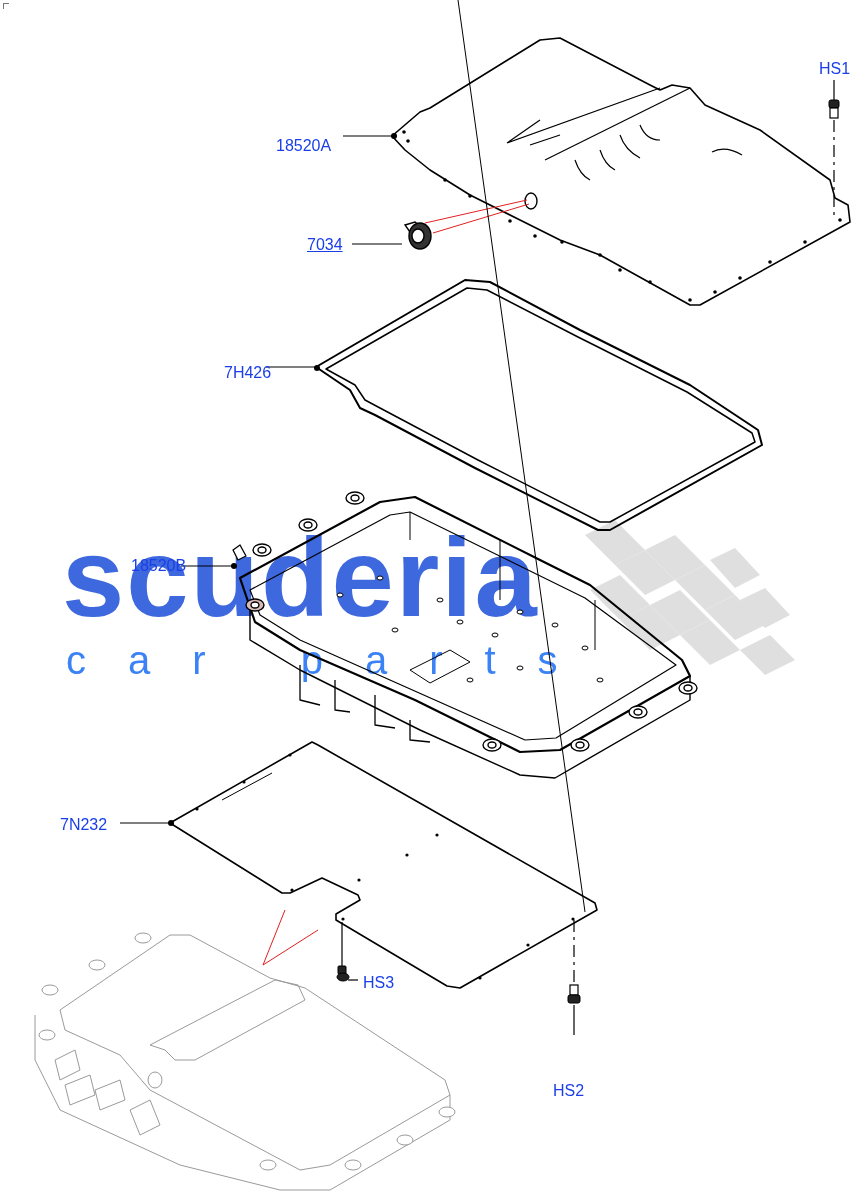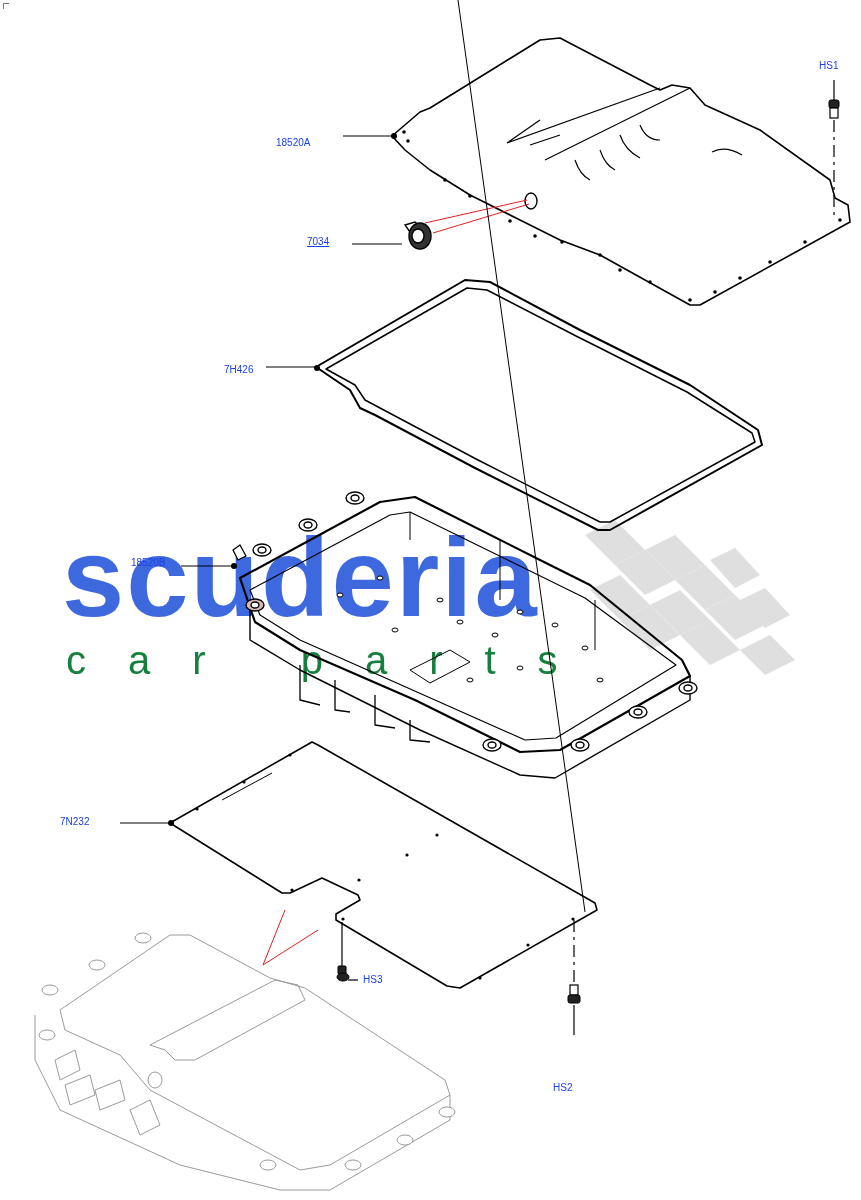--- a/index.html
+++ b/index.html
@@ -1,20 +1,20 @@
 <!DOCTYPE html>
 <html><head>
 <meta charset="utf-8">
 <style>
   html, body { margin: 0; padding: 0; background: #ffffff; }
   body { width: 861px; height: 1200px; position: relative; overflow: hidden; font-family: "Liberation Sans", sans-serif; }
   .canvas { position: absolute; left: 0; top: 0; width: 861px; height: 1200px; }
-  .callout { position: absolute; color: #1a3ee8; font-size: 10px; font-family: "Liberation Sans", sans-serif; line-height: 1; white-space: nowrap; cursor: pointer; }
+  .callout { position: absolute; color: #1a3ee8; font-size: 16px; font-family: "Liberation Sans", sans-serif; line-height: 1; white-space: nowrap; cursor: pointer; }
   .wm-main { position: absolute; left: 62px; top: 522px; font-size: 112px; font-weight: bold; color: #1d4ed8; letter-spacing: 2px; font-family: "Liberation Sans", sans-serif; line-height: 1; opacity: 0.85; }
-  .wm-sub { position: absolute; left: 66px; top: 640px; font-size: 40px; color: #15803d; letter-spacing: 42px; font-family: "Liberation Sans", sans-serif; line-height: 1; }
+  .wm-sub { position: absolute; left: 66px; top: 640px; font-size: 40px; color: #3b82f6; letter-spacing: 42px; font-family: "Liberation Sans", sans-serif; line-height: 1; }
   .corner-mark { position: absolute; left: 3px; top: 3px; width: 5px; height: 5px; border-left: 1px solid #777; border-top: 1px solid #777; }
 </style>
 </head>
 <body>
 
 <div class="canvas">
 
   <div class="corner-mark"></div>
 
   <div class="wm-main">scuderia</div>

